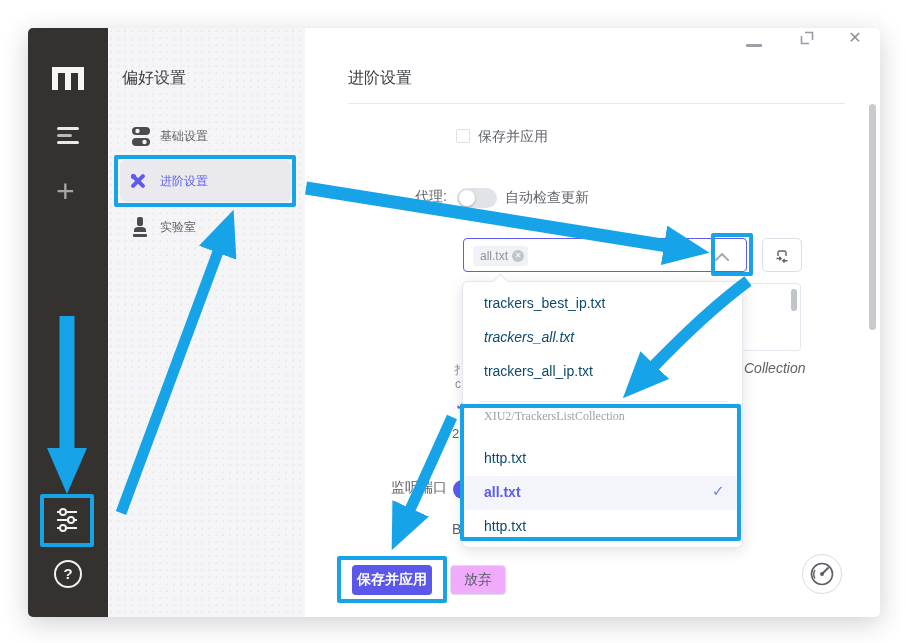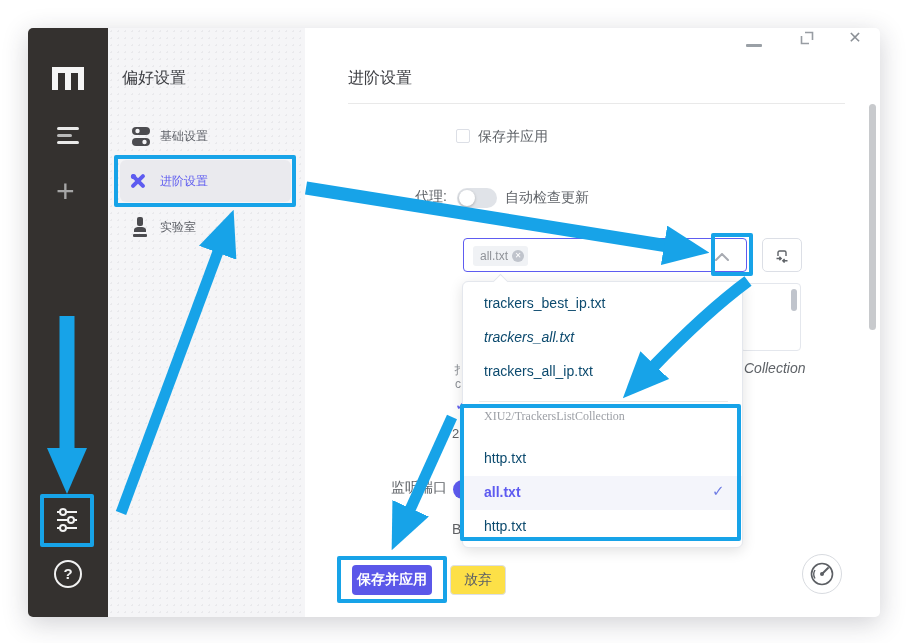--- a/index.html
+++ b/index.html
@@ -51,21 +51,21 @@
     border-left:1px solid #e4e7ed;border-top:1px solid #e4e7ed;transform:rotate(45deg);}
   .opt{position:absolute;left:21px;font-size:14px;color:#0c4a6e;}
   .opt-group{position:absolute;left:21px;font-size:12px;color:#9da0a6;}
   .opt-selected-bg{position:absolute;left:1px;top:194px;width:278px;height:34px;background:#f4f5fb;}
   .opt-selected{font-weight:bold;color:#5d5af0;}
   .opt-check{position:absolute;left:249px;top:200px;color:#6e7ce4;font-size:15px;font-weight:bold;}
 
   
   .btn-primary{background:#5b57e9;color:#fff;border-radius:4px;font-size:14px;font-weight:bold;
     display:flex;align-items:center;justify-content:center;}
-  .btn-plain{background:#fde047;color:#5a5e66;border:1px solid #dcdfe6;border-radius:4px;font-size:14px;
+  .btn-plain{background:#f0abfc;color:#5a5e66;border:1px solid #dcdfe6;border-radius:4px;font-size:14px;
     display:flex;align-items:center;justify-content:center;}
   .gauge-btn{width:40px;height:40px;border:1px solid #d8dbe0;border-radius:50%;background:#fff;
     display:flex;align-items:center;justify-content:center;}
 
   
   .frag{position:absolute;color:#8d9197;font-size:12px;z-index:2;}
   .purple-dot{position:absolute;width:19px;height:19px;border-radius:50%;background:#5e5cf0;z-index:2;}
 
   
   .ann-box{position:absolute;border:4px solid #17a3e8;border-radius:2px;z-index:50;}

